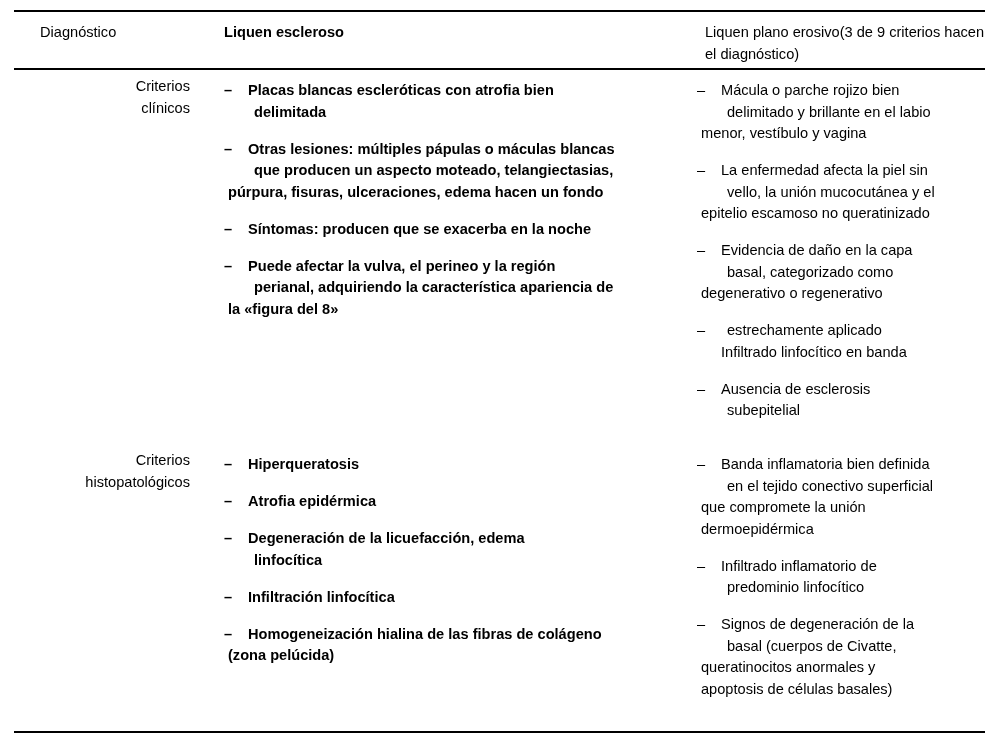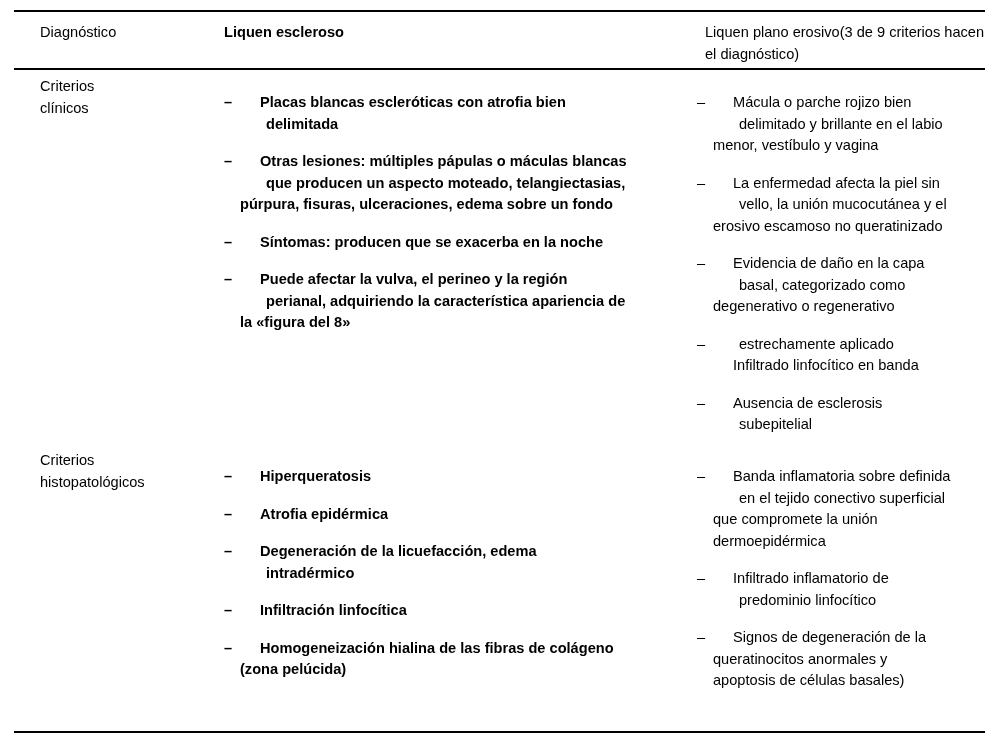--- a/index.html
+++ b/index.html
@@ -65,20 +65,21 @@
   .header-row .cell { font-size: 14.6px; line-height: 21.5px; }
 
   
   .row-clinicos        { top: 76px; }
   .row-histopatologicos{ top: 450px; }
 
   .row-label {
     font-size: 14.6px;
     line-height: 21.5px;
     white-space: pre-line;
+    text-align: right;
   }
 
   
   .crit-list {
     margin: 0;
     padding: 0;
     list-style: none;
   }
   .crit-item {
     position: relative;
@@ -90,21 +91,21 @@
   .crit-dash {
     position: absolute;
     left: 0;
     top: 0;
     width: 14px;
     font-size: 14.6px;
     line-height: 21.5px;
   }
 
   .crit-lines {
-    margin: 16px;
+    margin: 4px;
     padding: 0;
     list-style: none;
   }
   .crit-line {
     font-size: 14.6px;
     line-height: 21.5px;
     white-space: pre;
   }
   
   .crit-line.lvl-0 { padding-left: 20px; }  
@@ -137,21 +138,21 @@
             <div class="crit-lines">
               <div class="crit-line lvl-0">Placas blancas escleróticas con atrofia bien</div>
               <div class="crit-line lvl-1">delimitada</div>
             </div>
           </li>
           <li class="crit-item">
             <span class="crit-dash">–</span>
             <div class="crit-lines">
               <div class="crit-line lvl-0">Otras lesiones: múltiples pápulas o máculas blancas</div>
               <div class="crit-line lvl-1">que producen un aspecto moteado, telangiectasias,</div>
-              <div class="crit-line lvl-2">púrpura, fisuras, ulceraciones, edema sobre un fondo</div>
+              <div class="crit-line lvl-2">púrpura, fisuras, ulceraciones, edema hacen un fondo</div>
             </div>
           </li>
           <li class="crit-item">
             <span class="crit-dash">–</span>
             <div class="crit-lines">
               <div class="crit-line lvl-0">Síntomas: producen que se exacerba en la noche</div>
             </div>
           </li>
           <li class="crit-item">
             <span class="crit-dash">–</span>
@@ -169,21 +170,21 @@
               <div class="crit-line lvl-0">Mácula o parche rojizo bien</div>
               <div class="crit-line lvl-1">delimitado y brillante en el labio</div>
               <div class="crit-line lvl-2">menor, vestíbulo y vagina</div>
             </div>
           </li>
           <li class="crit-item">
             <span class="crit-dash">–</span>
             <div class="crit-lines">
               <div class="crit-line lvl-0">La enfermedad afecta la piel sin</div>
               <div class="crit-line lvl-1">vello, la unión mucocutánea y el</div>
-              <div class="crit-line lvl-2">erosivo escamoso no queratinizado</div>
+              <div class="crit-line lvl-2">epitelio escamoso no queratinizado</div>
             </div>
           </li>
           <li class="crit-item">
             <span class="crit-dash">–</span>
             <div class="crit-lines">
               <div class="crit-line lvl-0">Evidencia de daño en la capa</div>
               <div class="crit-line lvl-1">basal, categorizado como</div>
               <div class="crit-line lvl-2">degenerativo o regenerativo</div>
             </div>
           </li>
@@ -217,58 +218,59 @@
           <li class="crit-item">
             <span class="crit-dash">–</span>
             <div class="crit-lines">
               <div class="crit-line lvl-0">Atrofia epidérmica</div>
             </div>
           </li>
           <li class="crit-item">
             <span class="crit-dash">–</span>
             <div class="crit-lines">
               <div class="crit-line lvl-0">Degeneración de la licuefacción, edema</div>
-              <div class="crit-line lvl-1">intradérmico</div>
+              <div class="crit-line lvl-1">linfocítica</div>
             </div>
           </li>
           <li class="crit-item">
             <span class="crit-dash">–</span>
             <div class="crit-lines">
               <div class="crit-line lvl-0">Infiltración linfocítica</div>
             </div>
           </li>
           <li class="crit-item">
             <span class="crit-dash">–</span>
             <div class="crit-lines">
               <div class="crit-line lvl-0">Homogeneización hialina de las fibras de colágeno</div>
               <div class="crit-line lvl-2">(zona pelúcida)</div>
             </div>
           </li>
         </ul>
       <ul class="cell col-lpe crit-list">
           <li class="crit-item">
             <span class="crit-dash">–</span>
             <div class="crit-lines">
-              <div class="crit-line lvl-0">Banda inflamatoria sobre definida</div>
+              <div class="crit-line lvl-0">Banda inflamatoria bien definida</div>
               <div class="crit-line lvl-1">en el tejido conectivo superficial</div>
               <div class="crit-line lvl-2">que compromete la unión</div>
               <div class="crit-line lvl-2">dermoepidérmica</div>
             </div>
           </li>
           <li class="crit-item">
             <span class="crit-dash">–</span>
             <div class="crit-lines">
               <div class="crit-line lvl-0">Infiltrado inflamatorio de</div>
               <div class="crit-line lvl-1">predominio linfocítico</div>
             </div>
           </li>
           <li class="crit-item">
             <span class="crit-dash">–</span>
             <div class="crit-lines">
               <div class="crit-line lvl-0">Signos de degeneración de la</div>
+              <div class="crit-line lvl-1">basal (cuerpos de Civatte,</div>
               <div class="crit-line lvl-2">queratinocitos anormales y</div>
               <div class="crit-line lvl-2">apoptosis de células basales)</div>
             </div>
           </li>
         </ul>
     </div>
 
   </div>
 </div>
 

